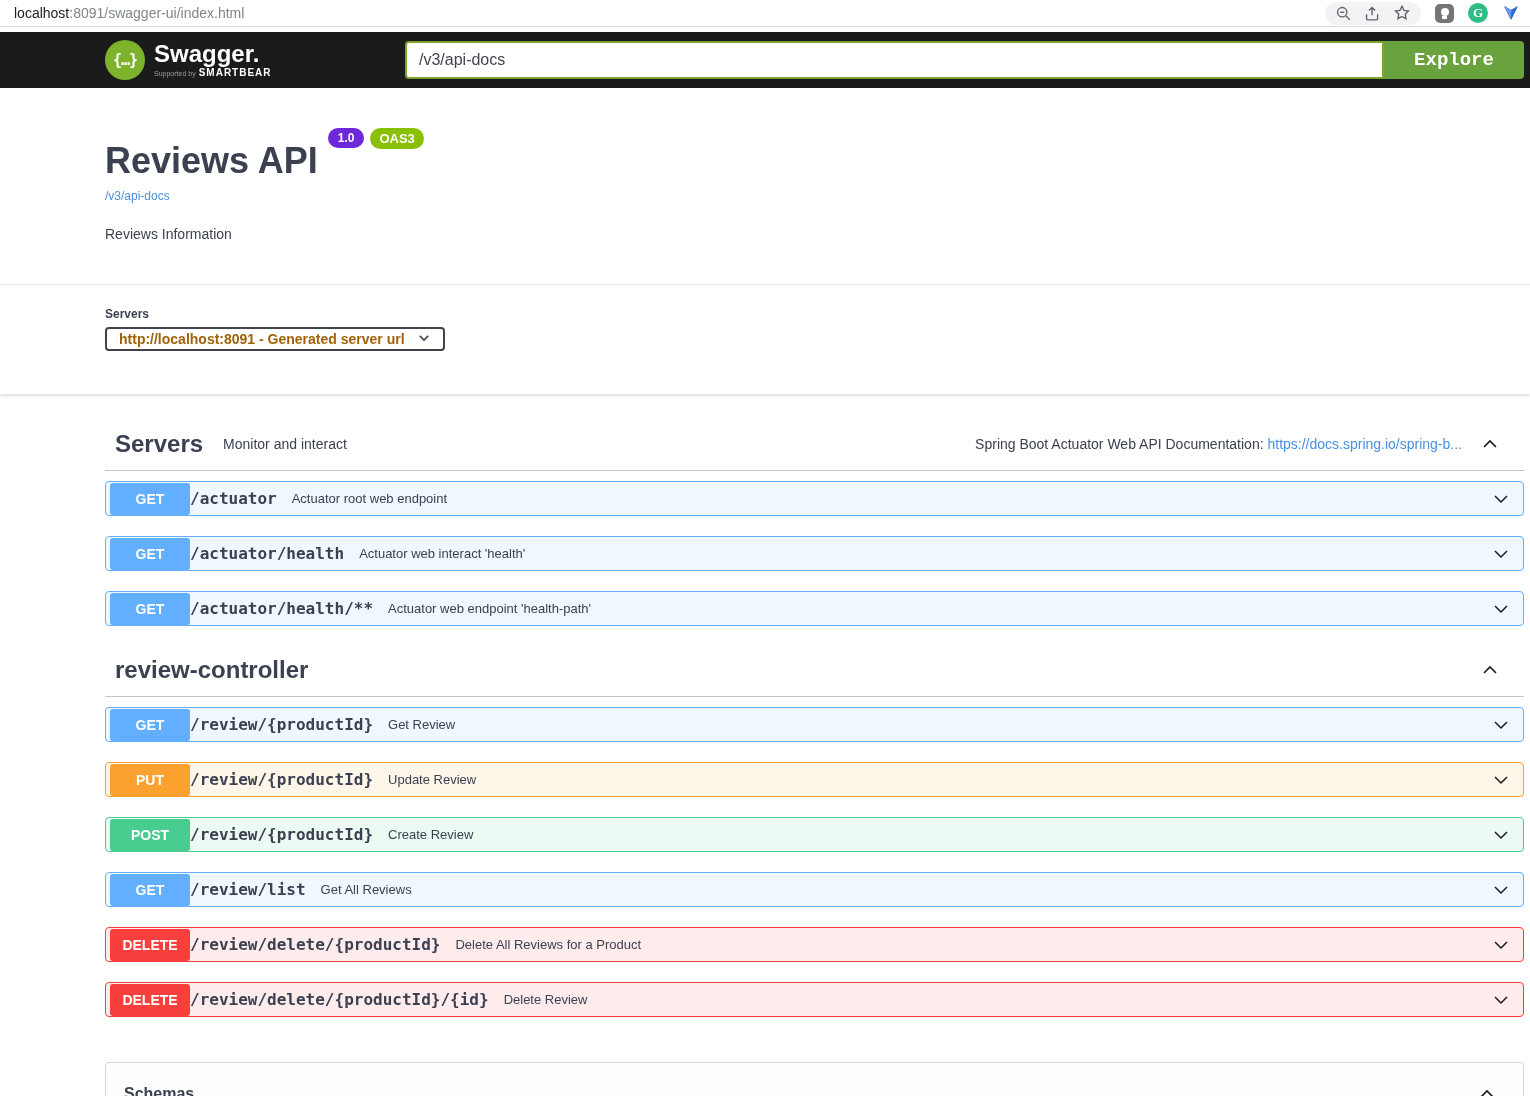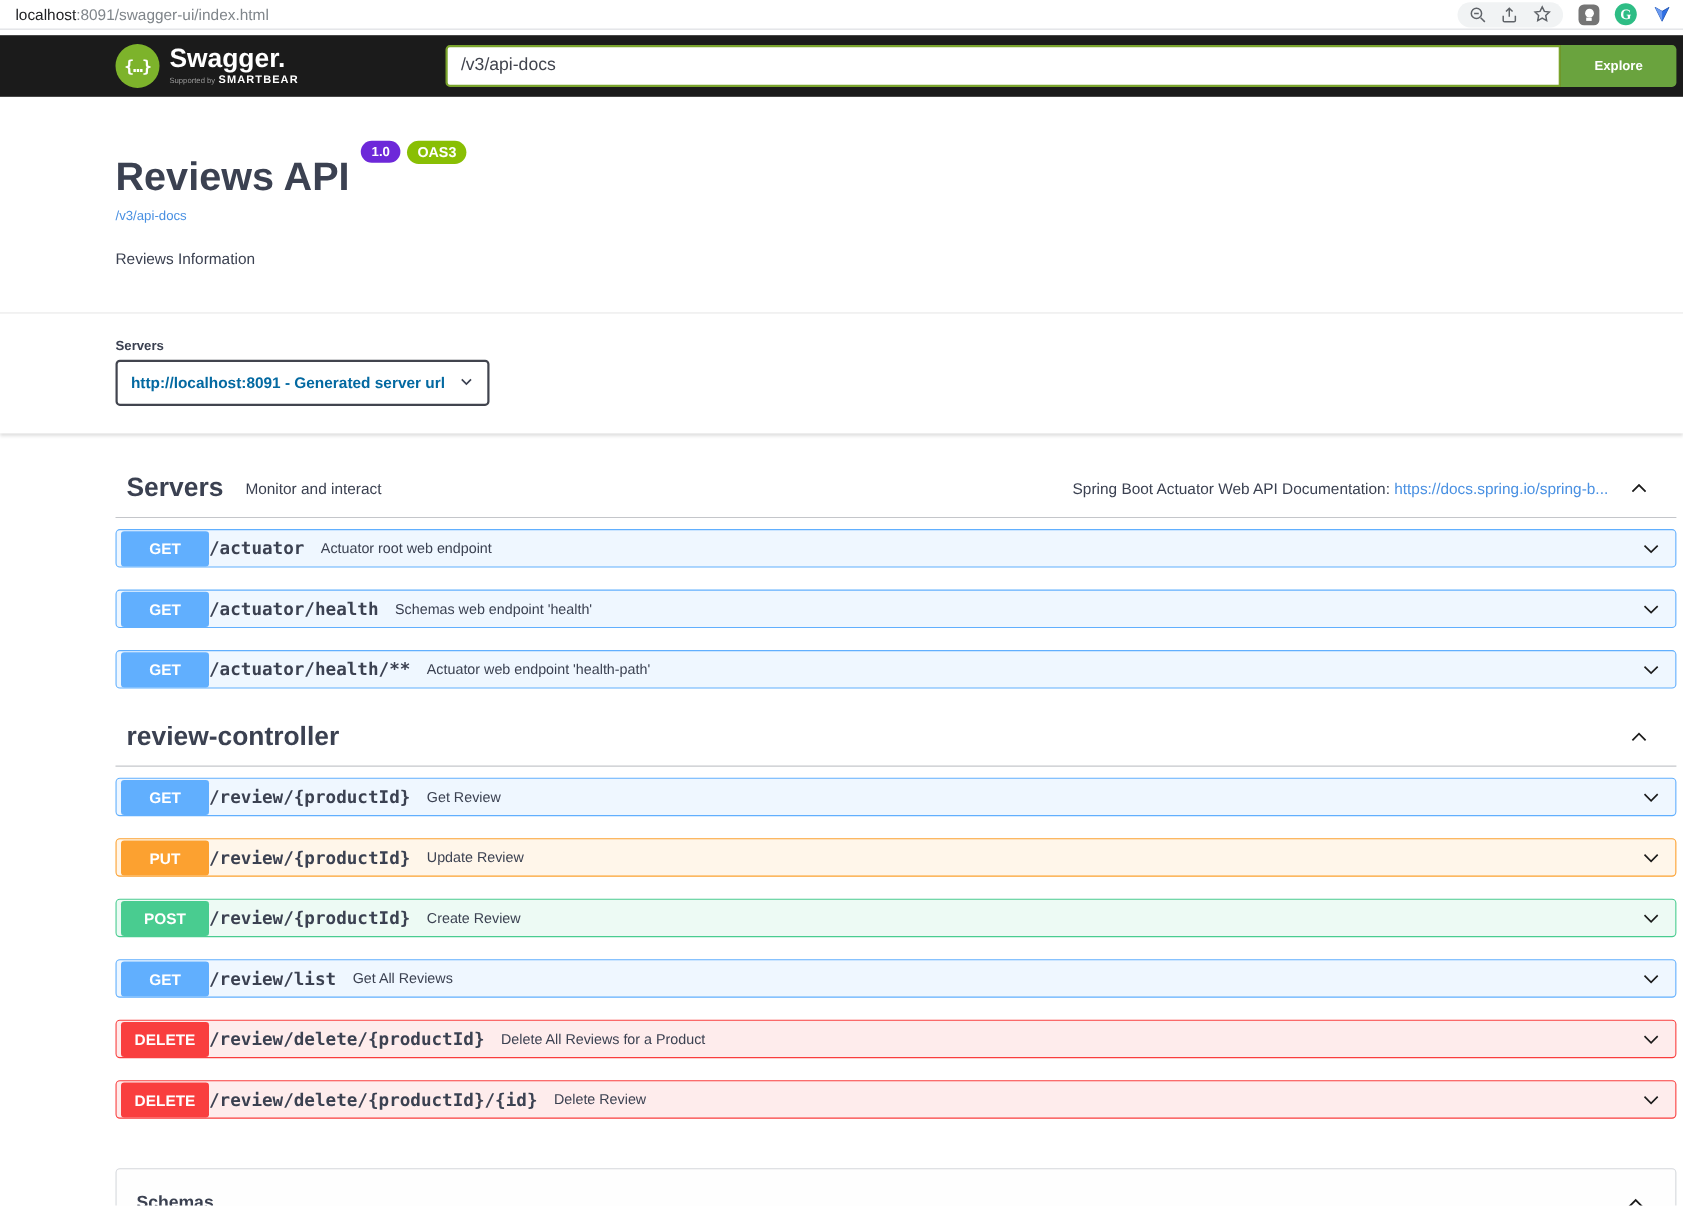--- a/index.html
+++ b/index.html
@@ -28,40 +28,40 @@
   .logo { display:flex; align-items:center; gap:9px; width:300px; flex:0 0 auto; }
   .logo-circle { width:40px; height:40px; border-radius:50%; background:#7db32b; color:#fff;
     display:flex; align-items:center; justify-content:center; font-weight:bold; font-size:15px;
     font-family:"DejaVu Sans Mono", monospace; letter-spacing:-1px; }
   .logo-text { color:#fff; font-size:24px; font-weight:bold; line-height:22px; }
   .logo-sub { font-size:7px; color:#9a9a9a; margin-top:2px; }
   .logo-sub b { color:#fff; font-size:10px; letter-spacing:1px; margin-left:3px; }
   .searchwrap { flex:1; display:flex; height:38px; }
   .search-input { flex:1; height:38px; border:2px solid #7aa42c; border-radius:4px 0 0 4px;
     padding:0 12px; font-size:16px; color:#41444e; font-family:"Liberation Sans",sans-serif; outline:none; }
-  .explore-btn { width:105px; height:38px; border:none; background:#6aa33e; color:#fff;
-    font-weight:bold; font-size:12px; border-radius:0 4px 4px 0; cursor:pointer;
-    font-family:Liberation Sans, sans-serif; }
+  .explore-btn { width:140px; height:38px; border:none; background:#6aa33e; color:#fff;
+    font-weight:bold; font-size:19px; border-radius:0 4px 4px 0; cursor:pointer;
+    font-family:Liberation Mono, monospace; }
 
   
   .info { padding:52px 0 0 105px; height:196px; }
   .api-title { font-size:36px; font-weight:bold; color:#3b4151; display:flex; align-items:flex-start; }
   .badge { display:inline-block; border-radius:57px; color:#fff; position:relative; top:-12px; }
   .badge.ver { background:#6d28d9; font-size:12px; font-weight:bold; padding:3px 10px; margin-left:10px; }
   .badge.oas { background:#89bf04; font-size:13px; font-weight:bold; padding:3px 9px; margin-left:6px; }
   .spec-link { display:inline-block; margin-top:7px; font-size:12px; color:#4990e2; text-decoration:none; }
   .api-desc { margin-top:22px; font-size:14px; }
 
   
   .scheme { background:#fff; border-top:1px solid #e8e8e8; box-shadow:0 2px 3px rgba(0,0,0,0.13);
     padding:22px 0 30px 105px; height:110px; }
   .servers-label { font-size:12px; font-weight:bold; margin-bottom:6px; }
-  .server-select { width:340px; height:42px; border:2px solid #41444e; border-radius:4px;
+  .server-select { width:340px; height:24px; border:2px solid #41444e; border-radius:4px;
     display:flex; align-items:center; justify-content:space-between; padding:0 12px;
-    font-size:14px; font-weight:bold; color:#0369a1; background:#fff; cursor:pointer; }
+    font-size:14px; font-weight:bold; color:#a16207; background:#fff; cursor:pointer; }
 
   
   .main { margin-left:105px; width:1419px; background:#fff; }
   .section-header { display:flex; align-items:center; border-bottom:1px solid rgba(59,65,81,.3);
     padding:10px 24px 12px 10px; margin-top:26px; cursor:pointer; }
   .section-title { font-size:24px; font-weight:bold; color:#3b4151; }
   .section-sub { font-size:14px; margin-left:20px; }
   .section-right { margin-left:auto; display:flex; align-items:center; gap:18px; }
   .section-doc { font-size:14px; }
   .section-doc a { color:#4990e2; text-decoration:none; }
@@ -189,21 +189,21 @@
       <span class="opdesc">Actuator root web endpoint</span>
       <span class="chev">
           <svg width="20" height="20" viewBox="0 0 20 20">
             <polyline points="4,7 10,13 16,7" fill="none" stroke="#1b1b1b" stroke-width="1.5"></polyline>
           </svg>
         </span>
     </div>
     <div class="opblock get">
       <span class="method">GET</span>
       <span class="path">/actuator/health</span>
-      <span class="opdesc">Schemas web endpoint 'health'</span>
+      <span class="opdesc">Actuator web interact 'health'</span>
       <span class="chev">
           <svg width="20" height="20" viewBox="0 0 20 20">
             <polyline points="4,7 10,13 16,7" fill="none" stroke="#1b1b1b" stroke-width="1.5"></polyline>
           </svg>
         </span>
     </div>
     <div class="opblock get">
       <span class="method">GET</span>
       <span class="path">/actuator/health/**</span>
       <span class="opdesc">Actuator web endpoint 'health-path'</span>

